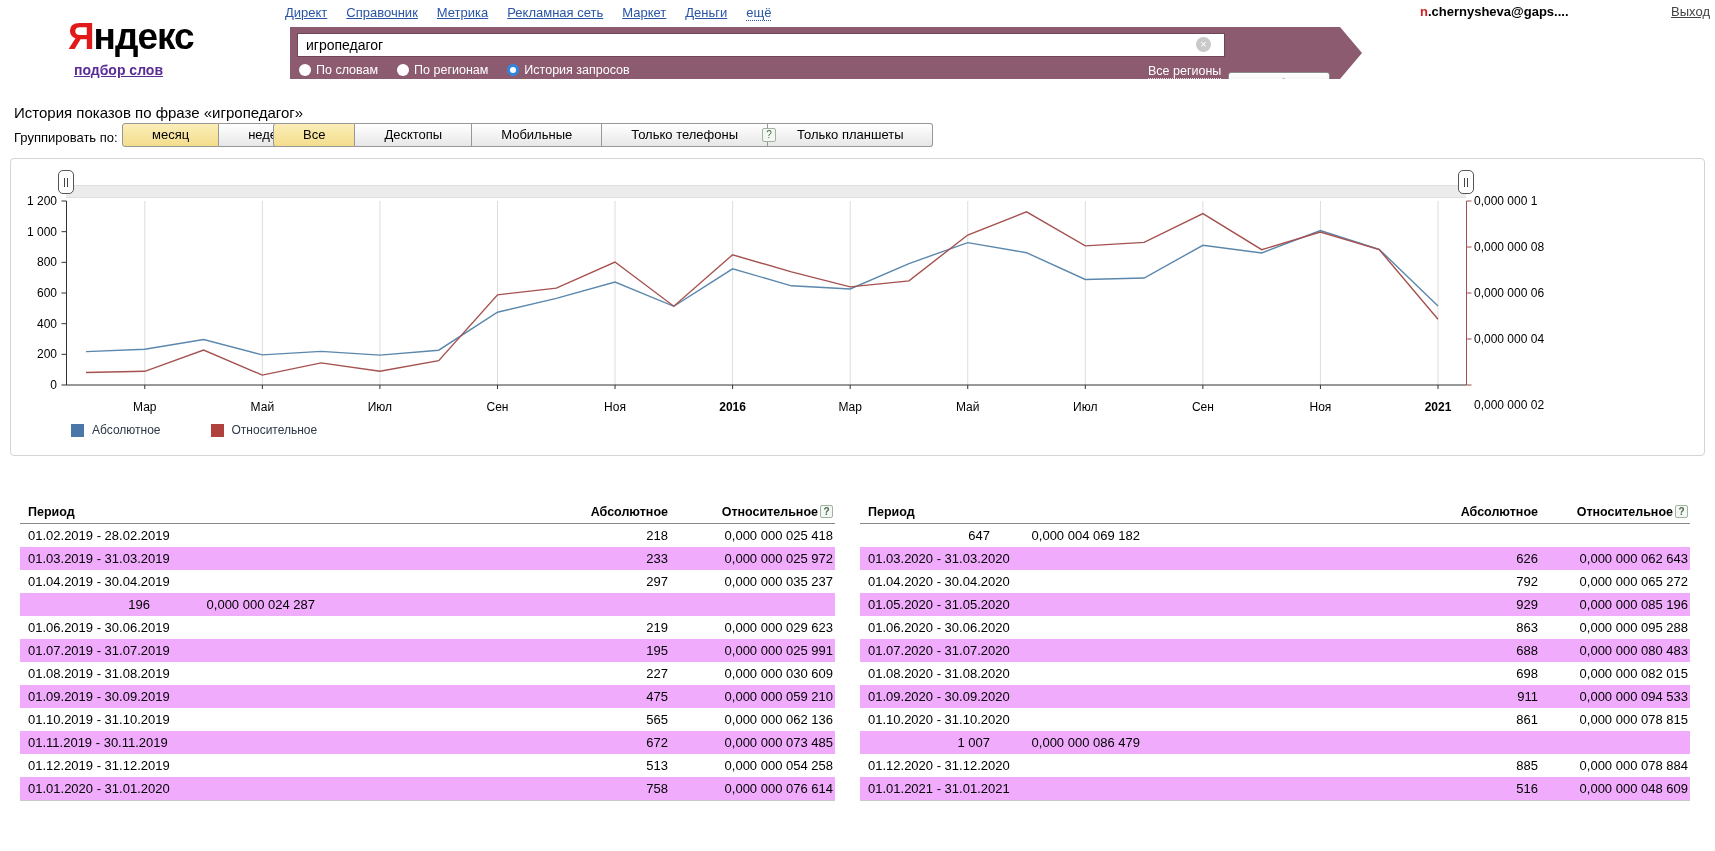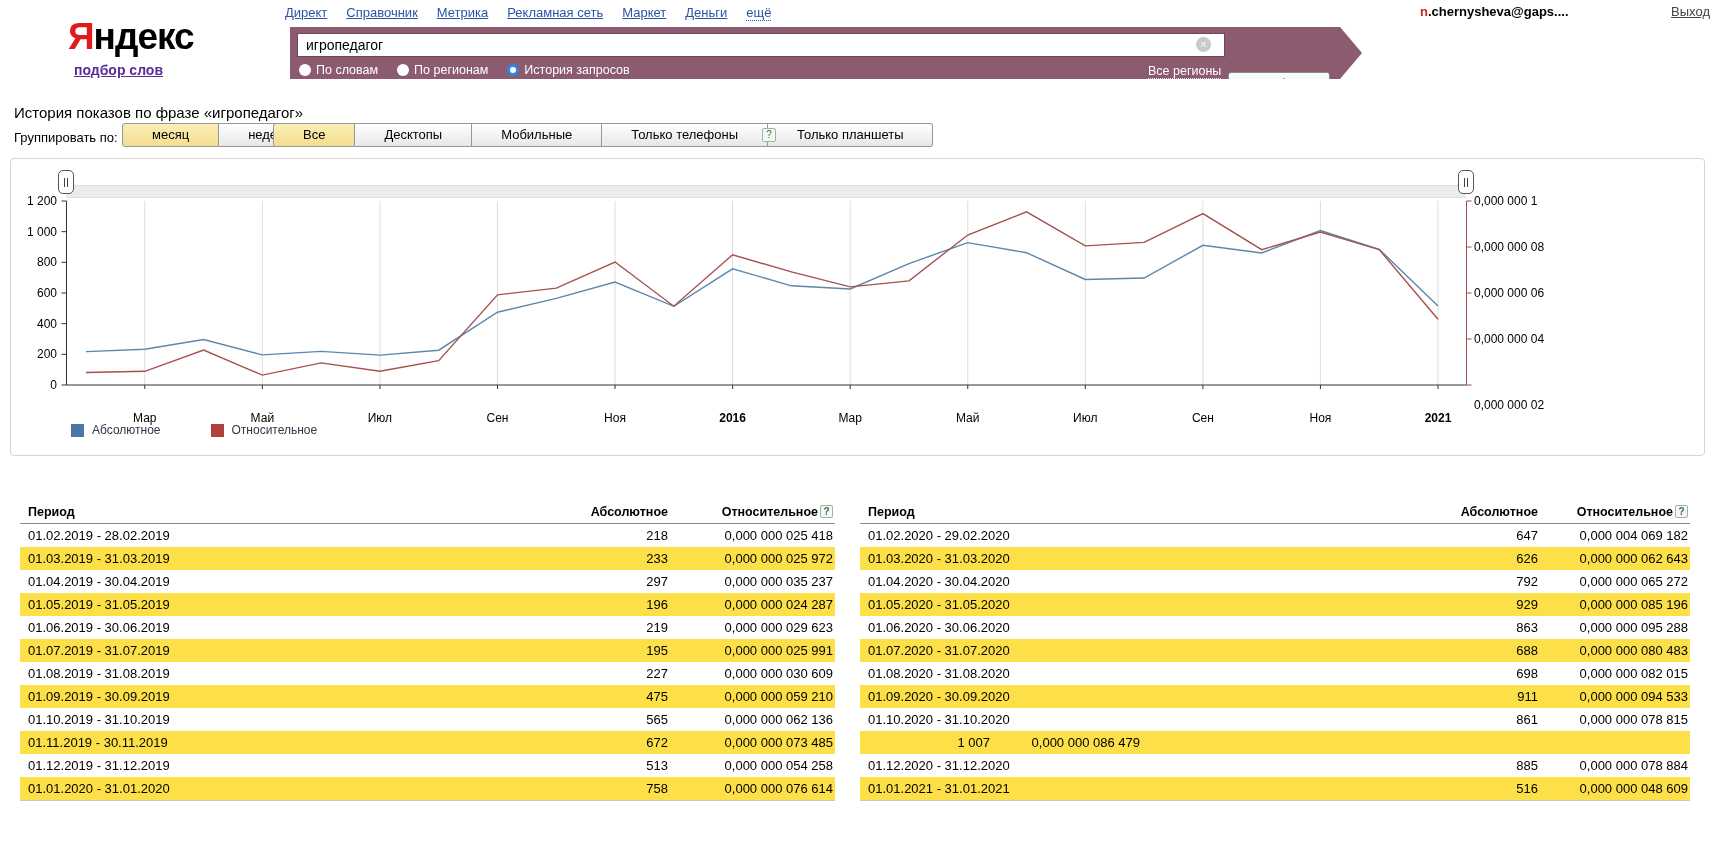--- a/index.html
+++ b/index.html
@@ -51,34 +51,34 @@
 
   
   .chart-panel{position:absolute;left:10px;top:158px;width:1693px;height:296px;border:1px solid #d4d4d4;border-radius:4px;background:#fff;}
   .strip{position:absolute;left:55px;top:26px;width:1400px;height:13px;background:#ececec;border-top:1px solid #e0e0e0;border-bottom:1px solid #e0e0e0;box-sizing:border-box;cursor:pointer;}
   .handle{position:absolute;top:11px;width:14px;height:22px;background:#fff;border:1px solid #555;border-radius:5px;
           display:flex;align-items:center;justify-content:center;gap:2px;cursor:ew-resize;z-index:3;}
   .handle i{display:block;width:1px;height:9px;background:#444;}
   .plot-svg{position:absolute;left:0;top:0;}
   .ytick-l{position:absolute;left:0;width:46px;text-align:right;font-size:12px;height:14px;line-height:14px;color:#000;}
   .ytick-r{position:absolute;left:1463px;width:130px;text-align:left;font-size:12px;height:14px;line-height:14px;color:#000;}
-  .xtick{position:absolute;top:252px;width:70px;margin-left:-35px;text-align:center;font-size:12px;color:#000;}
+  .xtick{position:absolute;top:241px;width:70px;margin-left:-35px;text-align:center;font-size:12px;color:#000;}
   .xtick.bold{font-weight:bold;}
   .legend{position:absolute;left:60px;top:264px;display:flex;gap:50px;}
   .legend-item{display:flex;align-items:center;gap:8px;}
   .legend-swatch{width:13px;height:13px;}
   .legend-label{font-size:12px;color:#2c3845;}
 
   
   .datatable{position:absolute;top:500px;border-bottom:1px solid #c9c9c9;}
   #table-0{left:20px;width:815px;}
   #table-1{left:860px;width:830px;}
   .thead{display:flex;align-items:center;height:23px;border-bottom:1px solid #8a8a8a;font-size:12.5px;font-weight:bold;}
   .trow{display:flex;align-items:center;height:23px;font-size:13px;}
-  .trow.alt{background:#fde047;}
+  .trow.alt{background:#f0abfc;}
   .c1{flex:1;padding-left:8px;text-align:left;}
   .c2{width:130px;text-align:right;}
   .c3{width:165px;text-align:right;padding-right:2px;display:flex;justify-content:flex-end;align-items:center;gap:2px;}
   #table-1 .c3{width:150px;}
   .c3 .num{text-align:right;}
   .thead .qmark{width:13px;height:13px;line-height:11px;}
 </style>
 </head>
 <body>
 
@@ -250,21 +250,20 @@
         </span>
       </div>
       <div class="trow">
         <span class="c1">01.04.2019 - 30.04.2019</span>
         <span class="c2">297</span>
         <span class="c3">
           <span class="num">0,000 000 035 237</span>
         </span>
       </div>
       <div class="trow alt">
-        <span class="c1">01.05.2019 - 31.05.2019</span>
         <span class="c2">196</span>
         <span class="c3">
           <span class="num">0,000 000 024 287</span>
         </span>
       </div>
       <div class="trow">
         <span class="c1">01.06.2019 - 30.06.2019</span>
         <span class="c2">219</span>
         <span class="c3">
           <span class="num">0,000 000 029 623</span>
@@ -323,21 +322,20 @@
   <div class="datatable" id="table-1">
       <div class="thead">
         <span class="c1">Период</span>
         <span class="c2">Абсолютное</span>
         <span class="c3">
           <span class="num">Относительное</span>
           <span class="qmark">?</span>
         </span>
       </div>
       <div class="trow">
-        <span class="c1">01.02.2020 - 29.02.2020</span>
         <span class="c2">647</span>
         <span class="c3">
           <span class="num">0,000 004 069 182</span>
         </span>
       </div>
       <div class="trow alt">
         <span class="c1">01.03.2020 - 31.03.2020</span>
         <span class="c2">626</span>
         <span class="c3">
           <span class="num">0,000 000 062 643</span>

